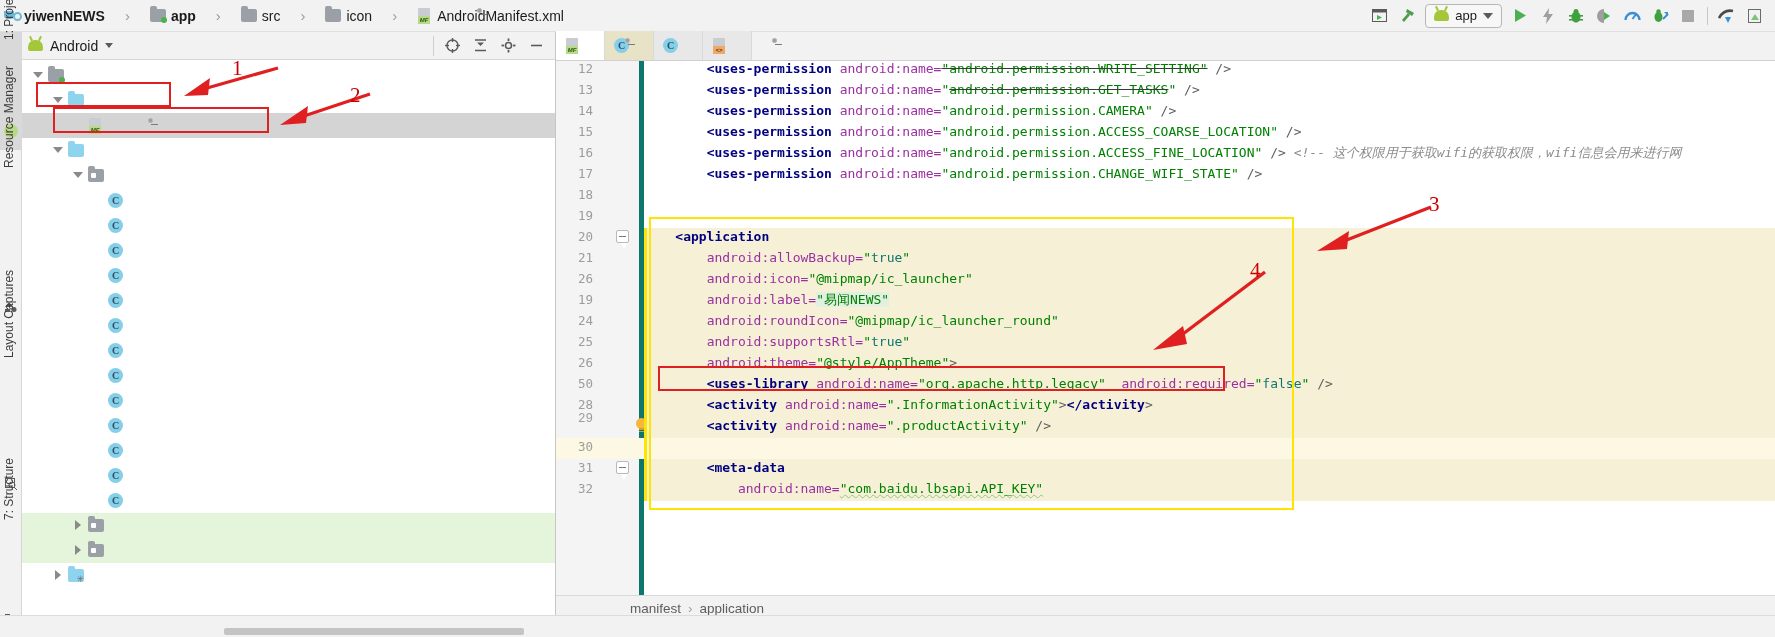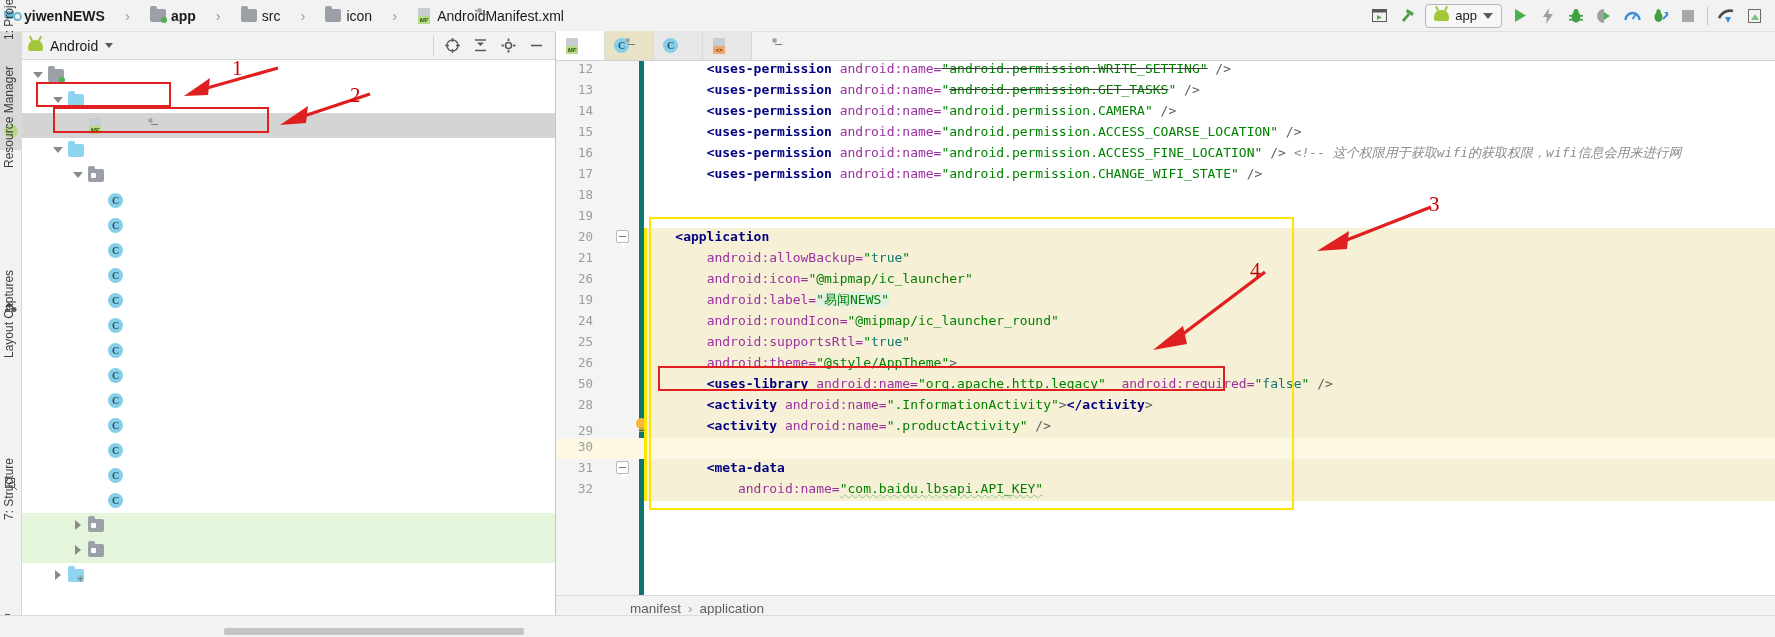--- a/index.html
+++ b/index.html
@@ -591,21 +591,21 @@
           <div class="gnum" style="top: 147px;">19</div>
           <div class="gnum" style="top: 168px;">20</div>
           <div class="gnum" style="top: 189px;">21</div>
           <div class="gnum" style="top: 210px;">26</div>
           <div class="gnum" style="top: 231px;">19</div>
           <div class="gnum" style="top: 252px;">24</div>
           <div class="gnum" style="top: 273px;">25</div>
           <div class="gnum" style="top: 294px;">26</div>
           <div class="gnum" style="top: 315px;">50</div>
           <div class="gnum" style="top: 336px;">28</div>
-          <div class="gnum" style="top: 362px;">29</div>
+          <div class="gnum" style="top: 351px; font-family: Liberation Mono, monospace;">29</div>
           <div class="gnum" style="top: 378px;">30</div>
           <div class="gnum" style="top: 399px;">31</div>
           <div class="gnum" style="top: 420px;">32</div>
           <div class="fold tip" style="top: 169px;"></div>
           <div class="fold tip" style="top: 400px;"></div>
           <div class="bulb" style="top: 357px;">
             <i class="b"></i>
             <i class="s"></i>
             <i class="s2"></i>
           </div>

